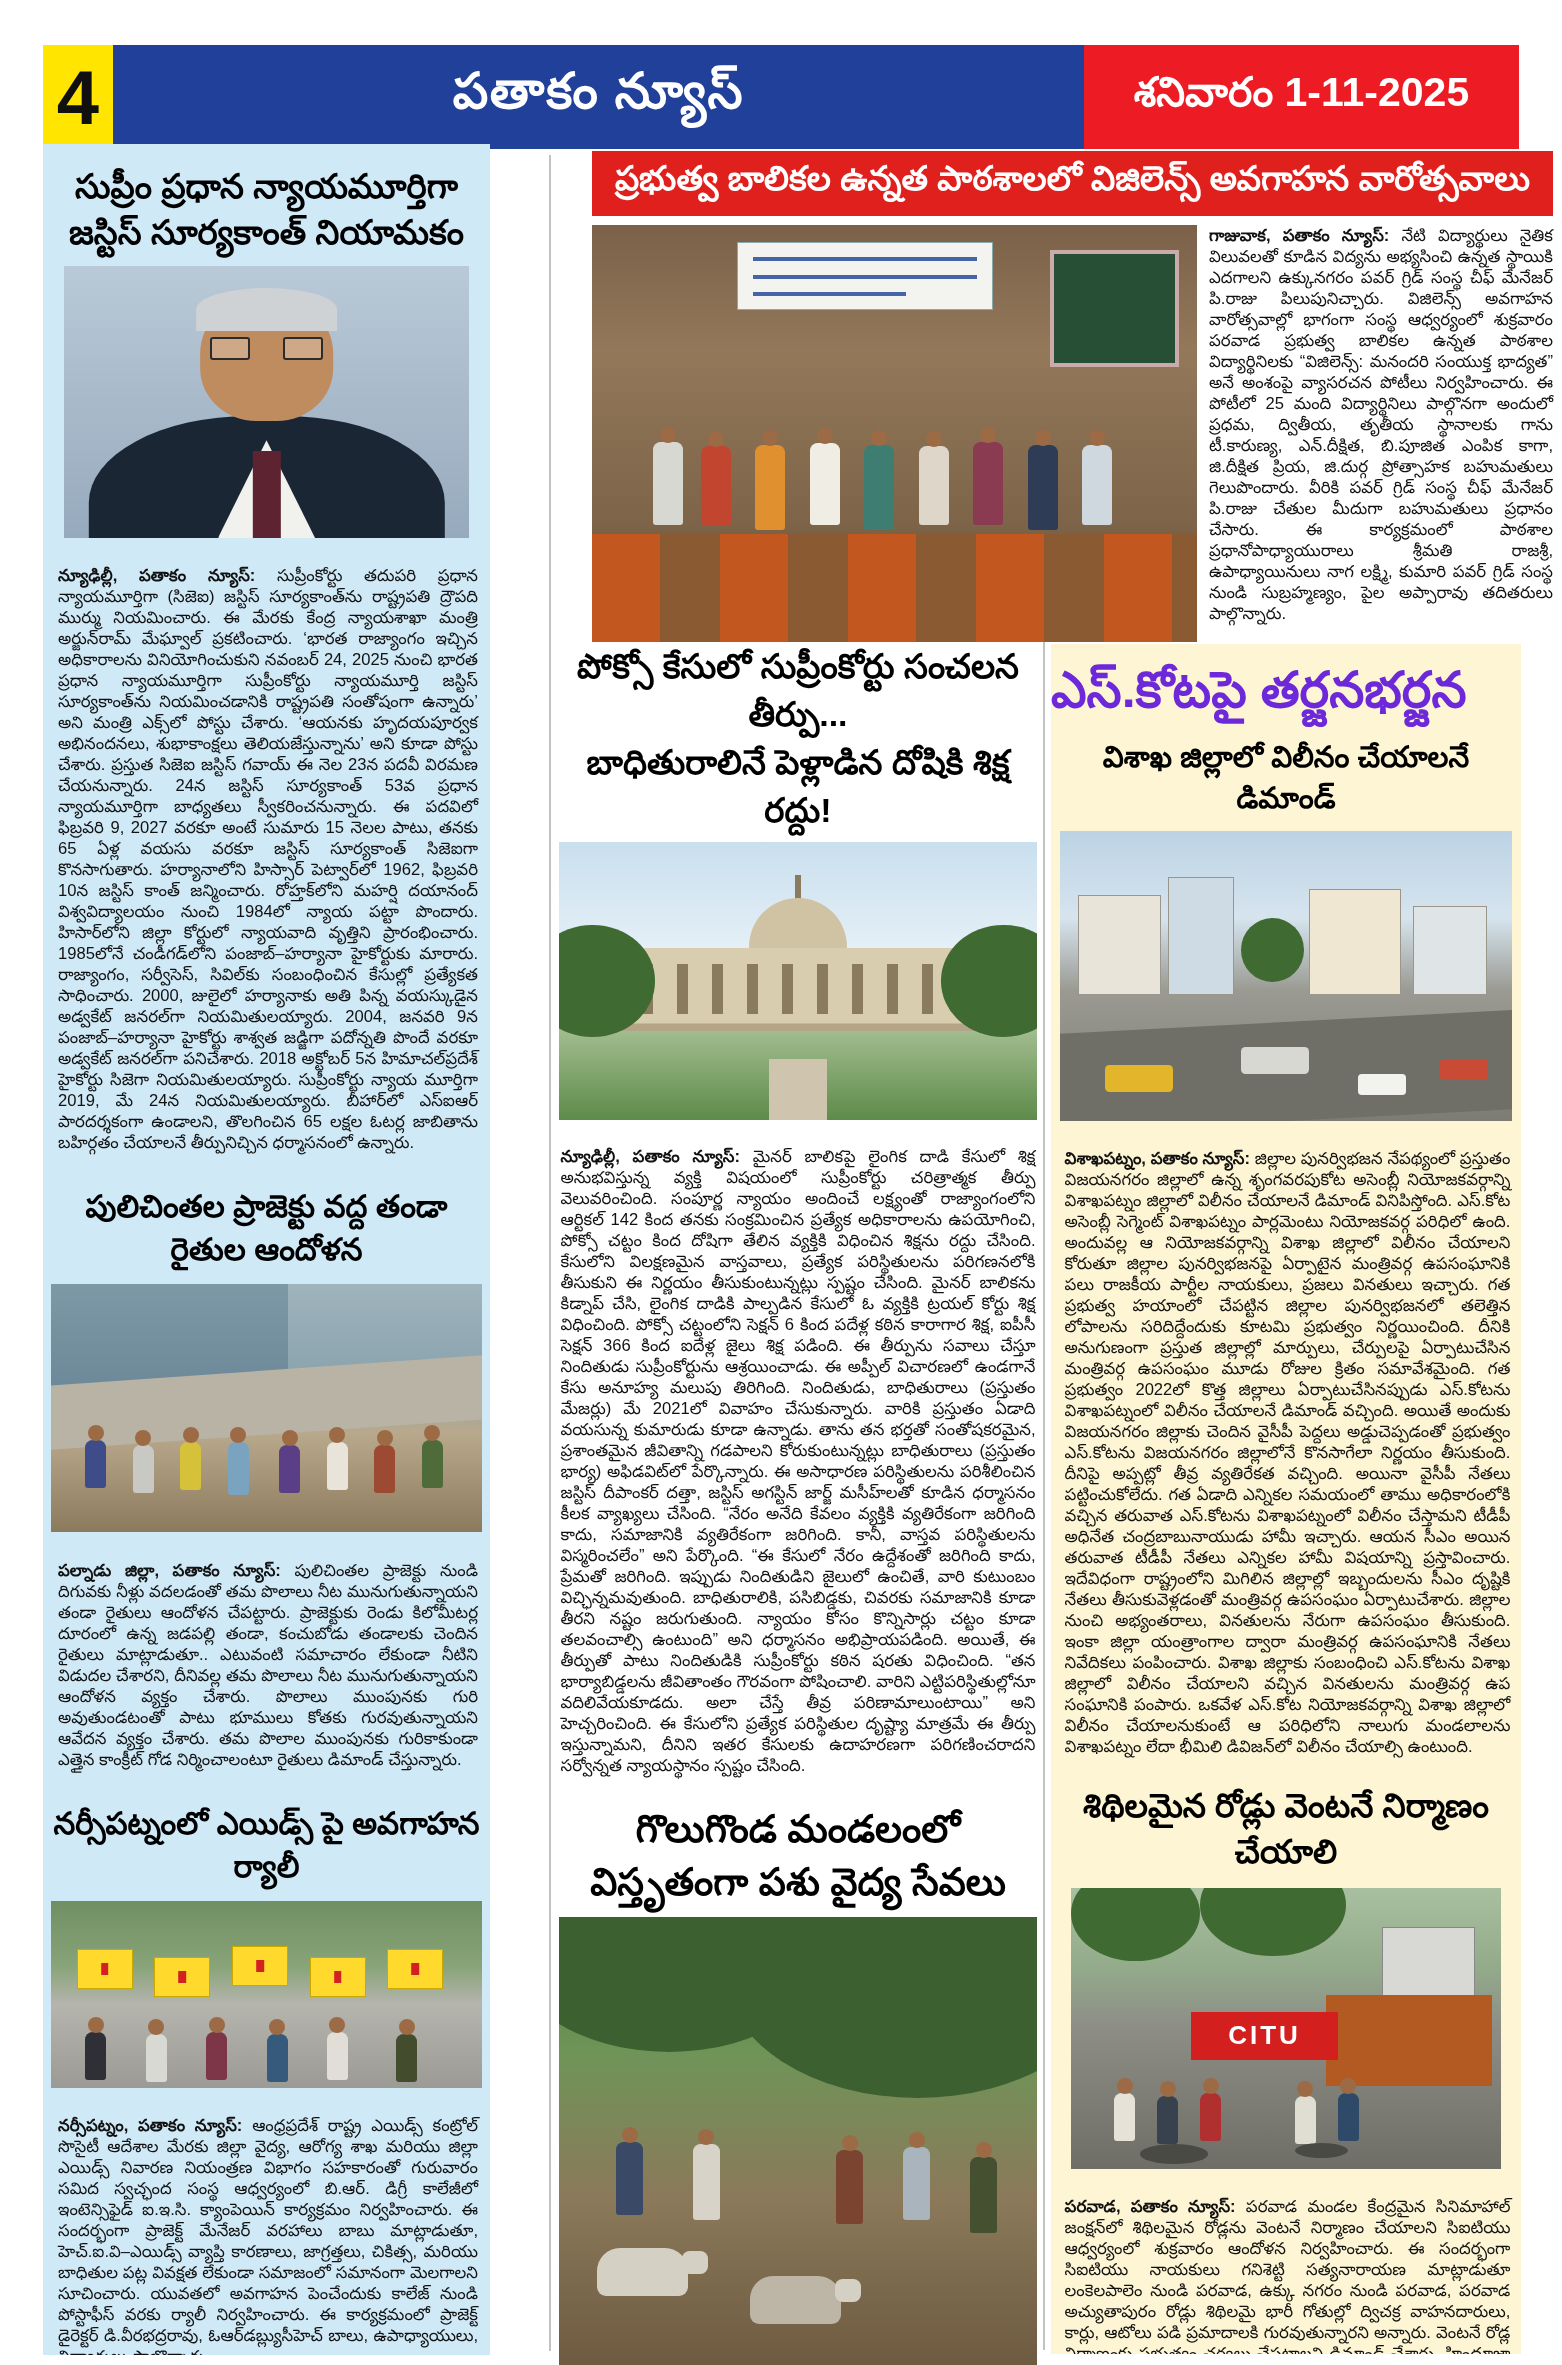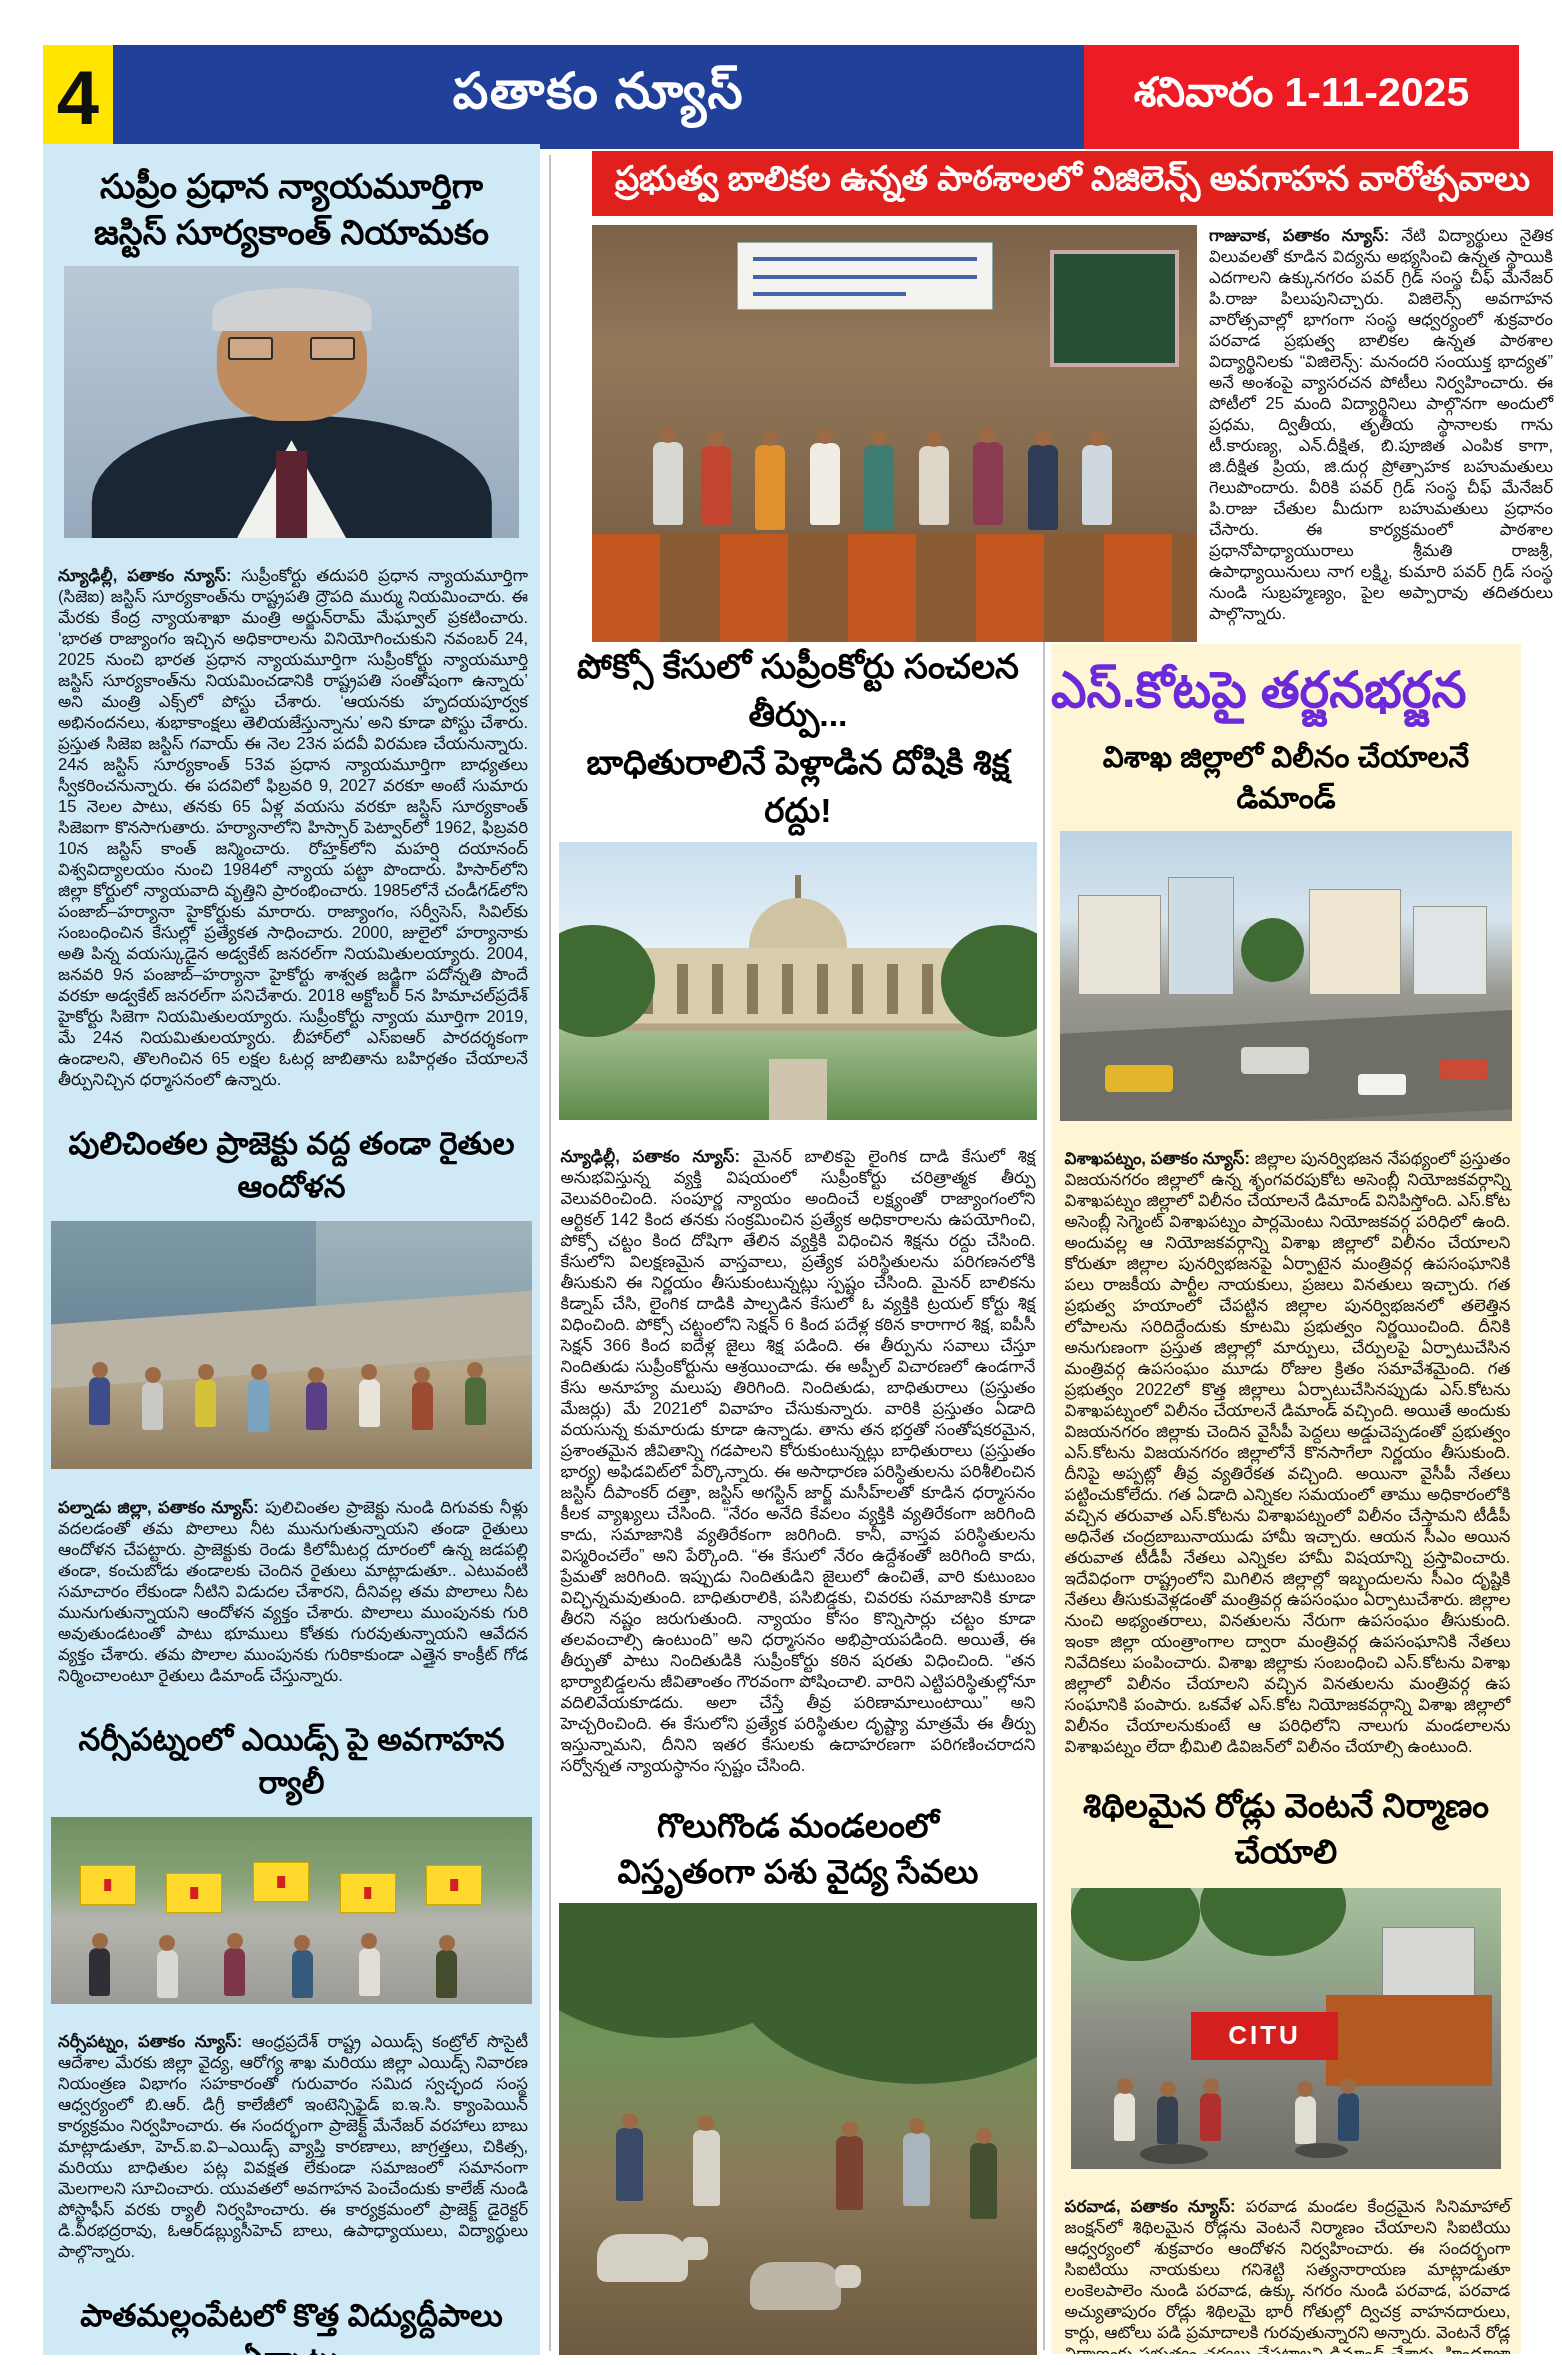--- a/index.html
+++ b/index.html
@@ -13,21 +13,21 @@
             font-size:50px;font-weight:bold;letter-spacing:1.5px;}
   .datebox{width:435px;background:#ed1c24;color:#fff;display:flex;align-items:center;justify-content:center;
            font-size:41px;font-weight:bold;}
   
   .vsep{position:absolute;width:1.5px;background:#c2c2c2;}
   
   .bodytext{font-size:16.6px;line-height:21px;text-align:justify;}
   .dl{font-weight:bold;}
   .headline{font-weight:bold;text-align:center;white-space:pre-line;color:#000;}
   
-  .col-left{position:absolute;left:43px;top:144px;width:497px;height:2211px;background:#cfe9f7;overflow:hidden;}
+  .col-left{position:absolute;left:43px;top:144px;width:447px;height:2211px;background:#cfe9f7;overflow:hidden;}
   .h1-cji{font-size:34px;line-height:1.35;padding:19.7px 10.6px 10.6px;}
   .h2{font-size:31px;padding:12px 3px 9px;}
   .col-left .bodytext{padding:10.6px 12px 7.6px 15px;}
   
   .photo{position:relative;overflow:hidden;background:#8a8a8a;}
   .fig{position:absolute;width:21px;height:48px;border-radius:7.6px 7.6px 3px 3px;}
   .fig::before{content:"";position:absolute;top:-15px;left:50%;transform:translateX(-50%);
                width:16px;height:16px;border-radius:50%;background:#9c6b45;}
   
   .photo-judge{height:272px;margin:0 21px;background:linear-gradient(#b9c9d7,#97aabd);}
@@ -87,21 +87,21 @@
             align-items:center;justify-content:center;color:#fff;font-weight:bold;font-size:26px;letter-spacing:3px;}
   .r-hole{position:absolute;border-radius:50%;background:#4a4a44;}
   
   .top-banner{position:absolute;left:559px;top:151px;width:961px;margin-left:33px;}
   .banner-head{background:#e0201d;color:#fff;font-weight:bold;font-size:34px;text-align:center;padding:8.3px 0 9.8px;}
   .banner-row{display:flex;margin-top:9px;}
   .vig-text{flex:1;padding-left:12px;}
   
   .col-mid{position:absolute;left:559px;top:637px;width:478px;}
   .h-pocso{font-size:34px;line-height:1.42;padding:4.5px 0 3px;}
-  .h-vet{font-size:33px;line-height:1.4;padding:10.6px 0 1.5px;}
+  .h-vet{font-size:38px;line-height:1.4;padding:10.6px 0 1.5px;}
   .col-mid .bodytext{padding:9px 1.5px 0;}
   
   .col-right{position:absolute;left:1051px;top:644px;width:470px;height:1710px;background:#fdf5d3;overflow:hidden;}
   .h-skota{color:#6d28d9;font-size:50px;padding:16.6px 0 1.5px;font-weight:bold;}
   .h-skota-sub{font-size:29.5px;font-weight:bold;text-align:center;padding:7.6px 0 1.5px;}
   .h-roads{font-size:33px;padding:13.6px 0 3px;}
   .col-right .bodytext{padding:10.6px 10.6px 0 13.6px;}
 </style>
 </head>
 <body>

